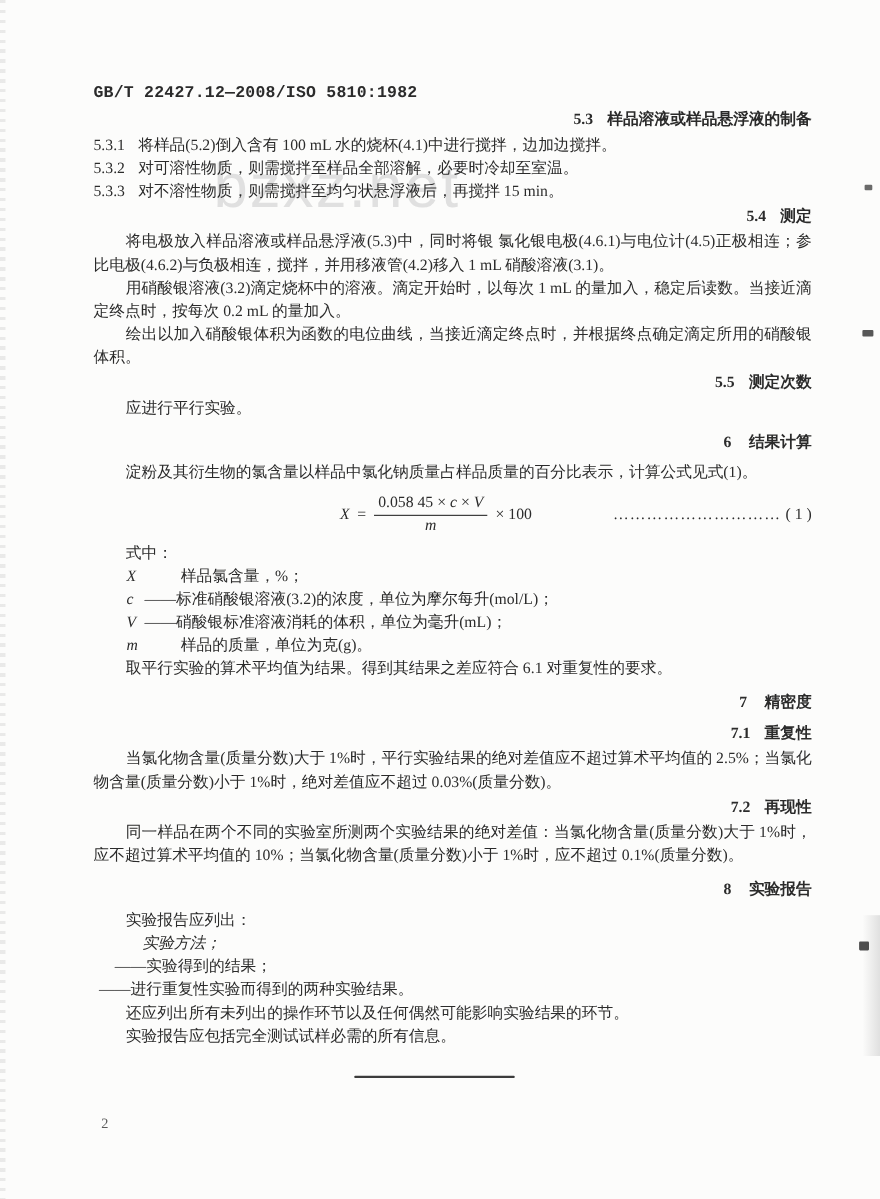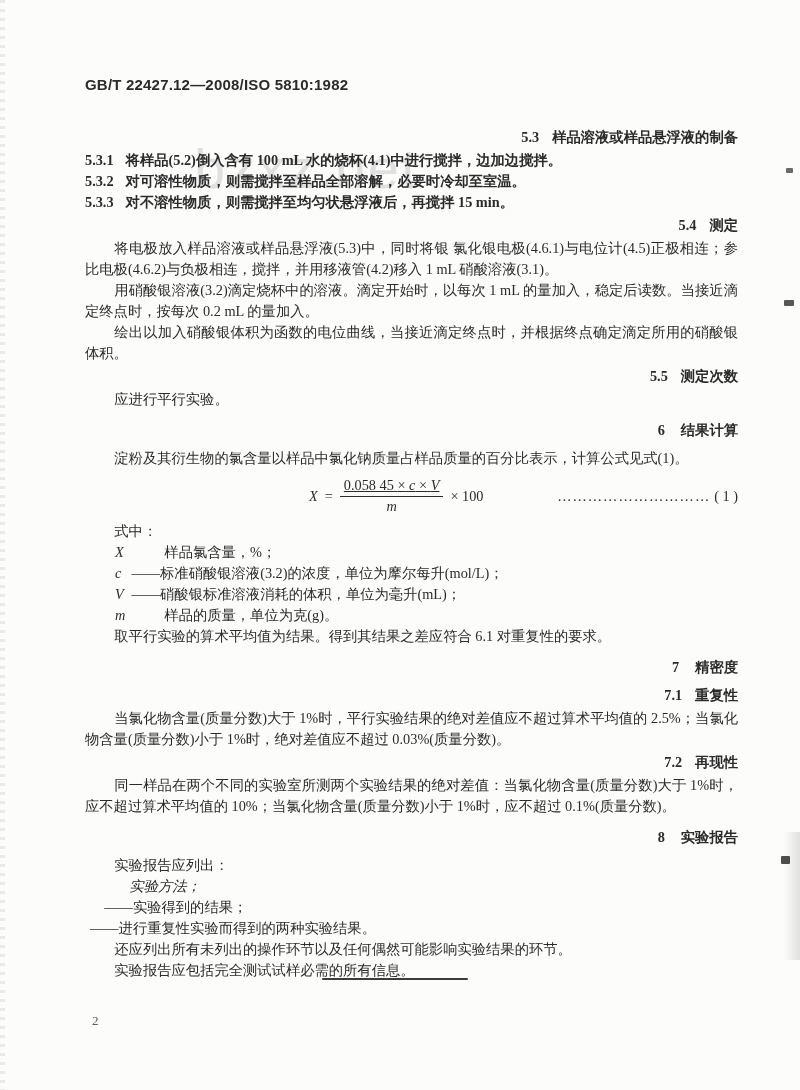--- a/index.html
+++ b/index.html
@@ -4,44 +4,44 @@
 <style>
   html,body{margin:0;padding:0;background:#e9e9e9;}
   .page{
     position:relative;width:800px;height:1090px;margin:0 auto;
     background:#fcfcfb;overflow:hidden;
     font-family:"Liberation Serif","DejaVu Serif",serif;
     color:#2b2b2b;
   }
   .content{position:relative;z-index:2;padding:74px 62px 0 85px;font-size:14.3px;line-height:21px;}
   .std-header{
-    font-family:Liberation Sans, sans-serif;
-    font-weight:bold;font-size:15px;letter-spacing:.2px;margin:0 0 32px 0;
+    font-family:Liberation Mono, monospace;
+    font-weight:bold;font-size:15px;letter-spacing:.2px;margin:0 0 4px 0;
   }
   .heading{font-weight:bold;text-align:right;}
   .h2{margin:2px 0 2px 0;}
   .h1{margin:10px 0 7px 0;}
   .heading .clause-number{margin-right:13px;}
   .h1 .clause-number{margin-right:16px;}
-  .clause{margin:0;font-weight:bold;}
+  .clause{margin:0;}
   .clause .clause-number{margin-right:12px;}
   p.para{margin:0;text-align:justify;text-indent:2.05em;}
   .def-row{padding-left:2.1em;}
   .def-sym{font-style:italic;display:inline-block;min-width:1.15em;}
   .def-dash{display:inline-block;}
   .def-dash:empty{display:inline-block;width:2.3em;}
   .list-item{margin:0;}
   .list-a{padding-left:3.1em;font-style:italic;}
   .list-b{padding-left:1.35em;}
   .list-c{padding-left:.35em;}
   
   .formula-row{display:flex;align-items:center;margin:8px 0 6px 0;padding-left:224px;line-height:1.2;}
   .math-var{font-style:italic;}
   .frac{display:inline-flex;flex-direction:column;align-items:center;margin:0 7px;text-align:center;}
-  .frac-num{border-bottom:1.2px solid #2b2b2b;padding:0 4px 2px 4px;white-space:nowrap;text-decoration:underline;}
+  .frac-num{border-bottom:1.2px solid #2b2b2b;padding:0 4px 2px 4px;white-space:nowrap;}
   .frac-den{padding-top:1px;}
   .equals{margin-left:7px;}
   .leader{flex:1;overflow:hidden;white-space:nowrap;text-align:right;margin:0 4px 0 26px;letter-spacing:1px;}
   .eq-number{white-space:nowrap;}
   
   .watermark{
     position:absolute;left:194px;top:136px;z-index:1;
     font-family:"Liberation Sans","DejaVu Sans",sans-serif;
     font-weight:normal;font-size:56px;letter-spacing:2px;
     color:#dadada;opacity:.8;user-select:none;

